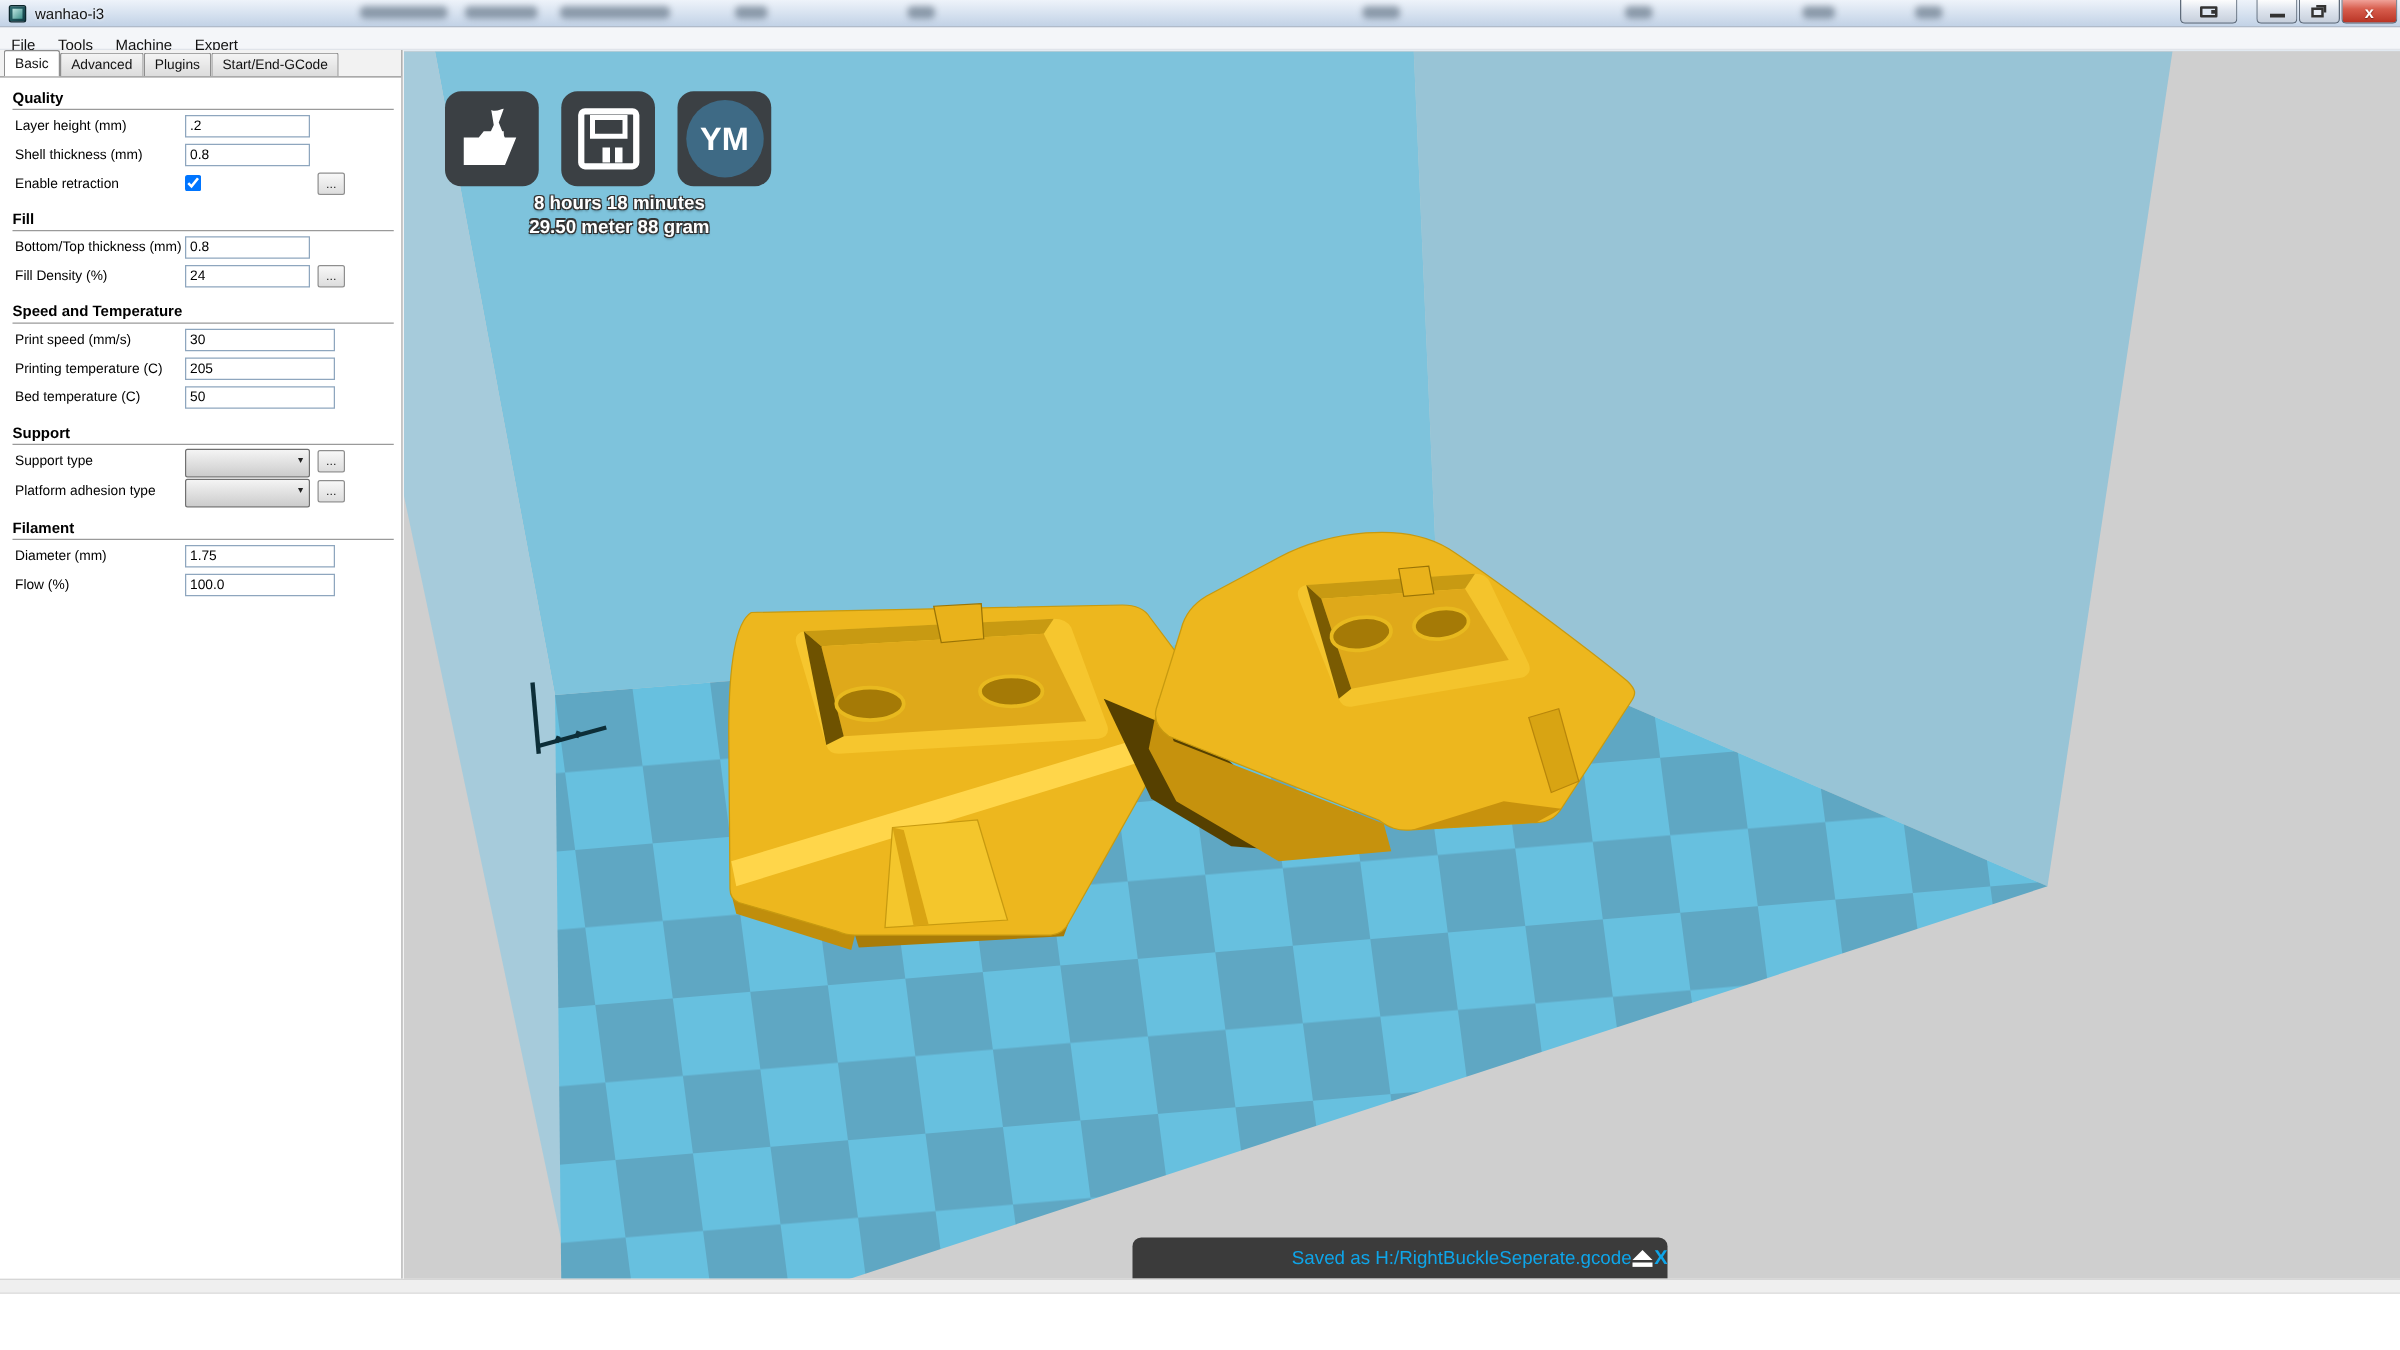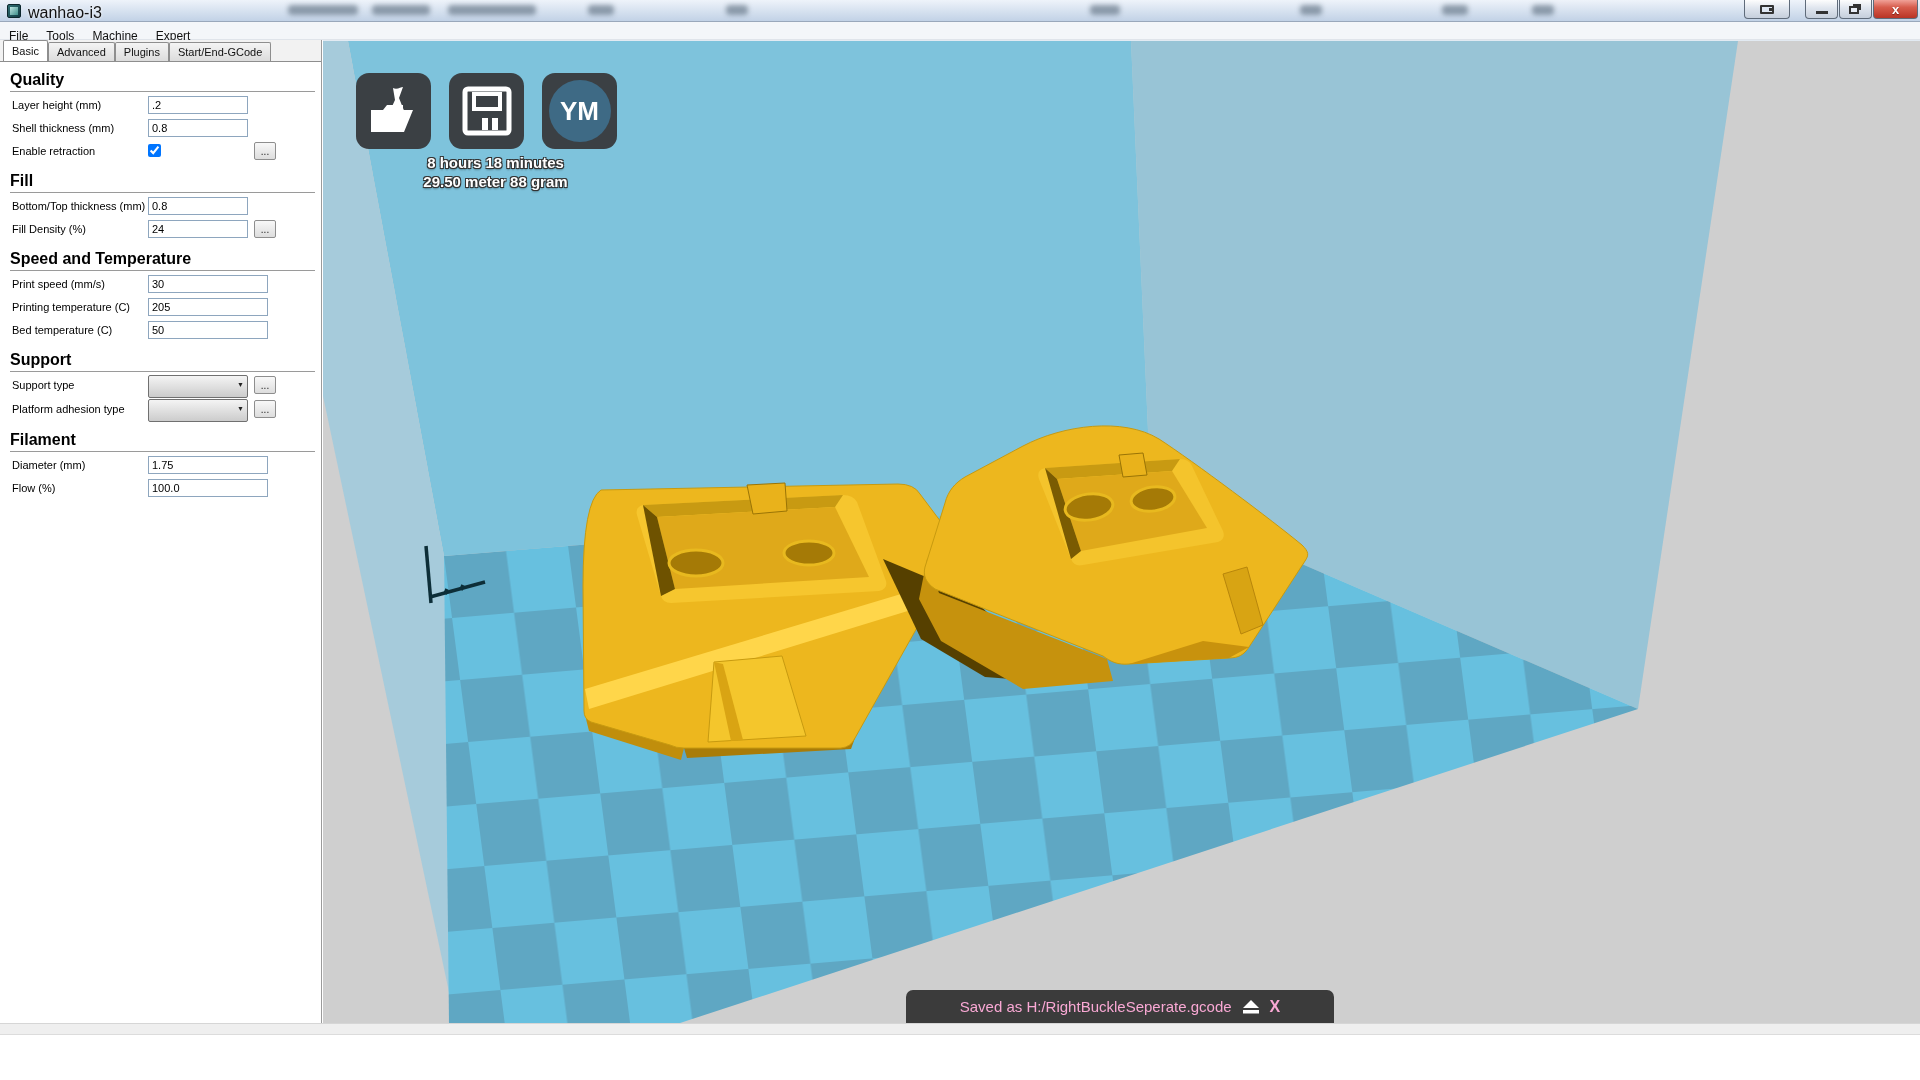--- a/index.html
+++ b/index.html
@@ -10,21 +10,21 @@
   
   .titlebar { position:absolute; left:0; top:0; width:1920px; height:22px;
     background:linear-gradient(#eef3fa,#d3dfee 60%,#c2d2e6);
     border-bottom:1px solid #9aa8bb; overflow:hidden; }
   .blob { position:absolute; top:5px; height:10px; border-radius:4px;
     background:rgba(74,92,112,.55); filter:blur(2.5px); }
   .app-icon { position:absolute; left:7px; top:4px; width:14px; height:14px;
     background:linear-gradient(135deg,#2e6e72,#123c44); border:1px solid #0c262c; border-radius:2px; }
   .app-icon::after { content:""; position:absolute; left:2px; top:2px; width:8px; height:8px;
     background:linear-gradient(135deg,#bfe6e2,#3d8f8a); }
-  .win-title { position:absolute; left:28px; top:4px; font-size:16px; color:#111; text-shadow:0 0 3px #fff; }
+  .win-title { position:absolute; left:28px; top:4px; font-size:12px; color:#111; text-shadow:0 0 3px #fff; }
   .winbtns { position:absolute; right:2px; top:0; height:20px; display:flex; gap:1px; }
   .winbtn { height:19px; border:1px solid #5f6b7a; border-top:none;
     border-radius:0 0 4px 4px; background:linear-gradient(#fdfdfd,#dfe5ee 45%,#c6cfdc);
     display:flex; align-items:center; justify-content:center; color:#333; }
   .winbtn.aux { width:46px; margin-right:14px; }
   .winbtn.min { width:33px; } .winbtn.max { width:33px; }
   .winbtn.close { width:45px; background:linear-gradient(#f0a198,#d75d4d 40%,#b93425);
     color:#fff; font-weight:bold; }
   .glyph-min { width:12px; height:3px; background:#333; margin-top:6px; }
   .glyph-max { width:10px; height:8px; border:2px solid #333; background:#e8edf5; box-shadow:3px -3px 0 -1px #333; margin:2px 3px 0 0;}
@@ -38,21 +38,21 @@
   .menu-item.u-first::first-letter { text-decoration:underline; }
 
   
   .sidebar { position:absolute; left:0; top:40px; width:322px; height:983px;
     background:#f2f2f2; border-right:1px solid #9b9b9b; }
   .tabs { position:absolute; left:0; top:0; width:100%; height:21px; display:flex; align-items:flex-end; padding-left:3px; }
   .tab { font-size:11px; color:#111; padding:3px 8px 3px 8px; border:1px solid #8e8e8e; border-bottom:none;
     background:linear-gradient(#f4f4f4,#dcdcdc); border-radius:2px 2px 0 0; margin-right:0px; height:19px; }
   .tab.active { background:#fff; height:21px; position:relative; z-index:2; padding-top:4px; }
   .panel { position:absolute; left:0; top:21px; width:321px; height:962px; background:#fff; border-top:1px solid #8e8e8e; }
-  .sec-h { margin:9px 6px 2px 10px; font-size:16px; font-weight:bold; color:#000;
+  .sec-h { margin:9px 6px 2px 10px; font-size:12px; font-weight:bold; color:#000;
     border-bottom:1px solid #9a9a9a; padding-bottom:2px; }
   .row { position:relative; height:23px; }
   .row.tall { height:24px; }
   .row label { position:absolute; left:12px; top:5px; font-size:11px; color:#000; }
   .fld { position:absolute; left:148px; top:2px; height:18px; border:1px solid #8ea6be;
     font-size:11px; font-family:"Liberation Sans",sans-serif; padding:0 3px; color:#000; background:#fff; }
   .w100 { width:100px; } .w120 { width:120px; }
   .chk { position:absolute; left:148px; top:4px; width:13px; height:13px; }
   .more-btn { position:absolute; left:254px; top:2px; width:22px; height:18px; font-size:10px;
     border:1px solid #8e8e8e; border-radius:2px; background:linear-gradient(#f8f8f8,#dddddd);
@@ -71,22 +71,22 @@
     display:flex; align-items:center; justify-content:center; }
   .ym-circle { width:62px; height:62px; border-radius:50%; background:#3e6a85;
     display:flex; align-items:center; justify-content:center;
     color:#fff; font-size:26px; font-weight:bold; letter-spacing:0px; }
   .summary { position:absolute; left:0px; top:112px; width:345px; text-align:center;
     color:#fff; font-size:15px; font-weight:bold; line-height:19px;
     text-shadow:-1px -1px 0 #333,1px -1px 0 #333,-1px 1px 0 #333,1px 1px 0 #333,0 2px 2px rgba(0,0,0,.4); }
   .viewmode { position:absolute; right:45px; top:25px; width:80px; height:80px;
     background:#3b4044; border-radius:13px; }
   .notif { position:absolute; left:583px; bottom:0; width:428px; height:33px;
-    background:#3b3b3b; border-radius:7px 7px 0 0; color:#f9a8d4; font-size:15px;
-    display:flex; align-items:center; justify-content:center; gap:10px; }
+    background:#3b3b3b; border-radius:7px 7px 0 0; color:#0ea5e9; font-size:15px;
+    display:flex; align-items:center; justify-content:flex-end; }
   .notif .x { font-weight:bold; font-size:16px; }
 
   .bottomstrip { position:absolute; left:0; top:1023px; width:1920px; height:12px;
     background:#efefef; border-top:1px solid #d6d6d6; border-bottom:1px solid #dcdcdc; }
 </style>
 </head>
 <body>
 
 <div id="app">
 

